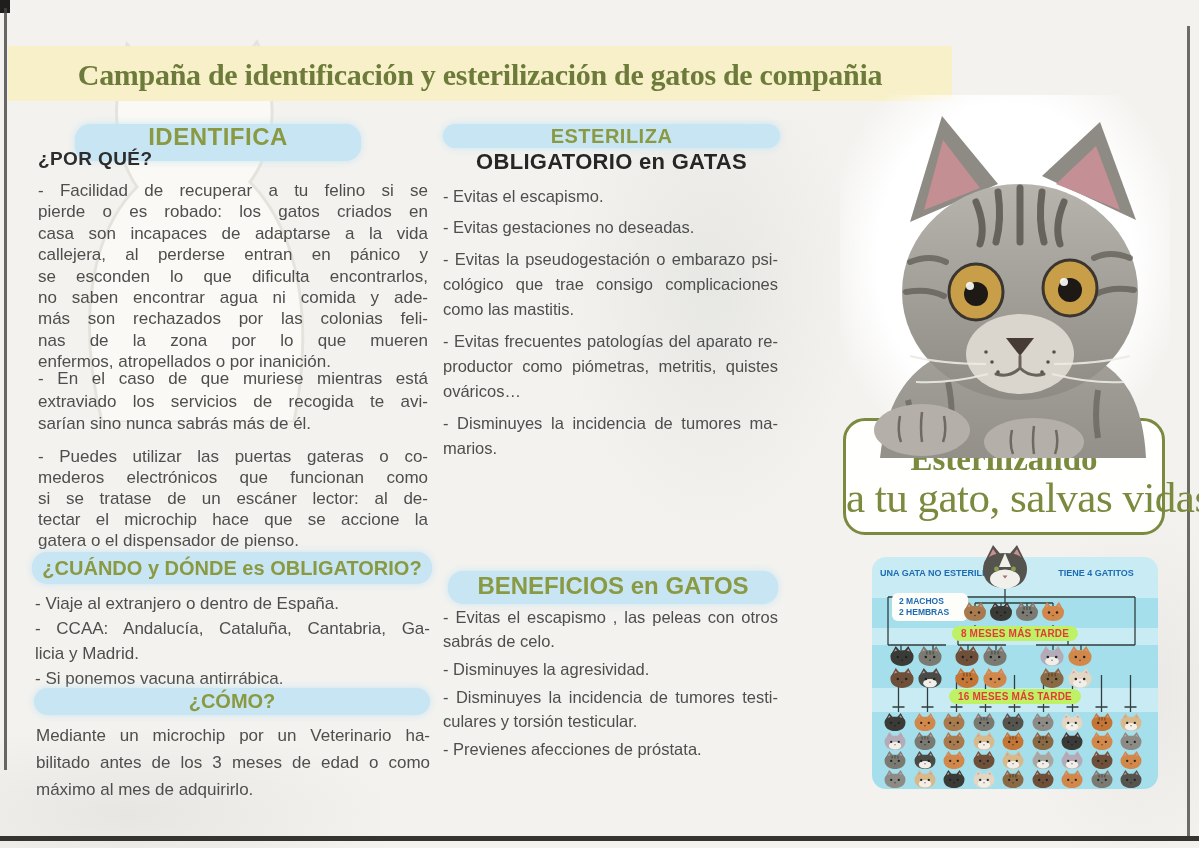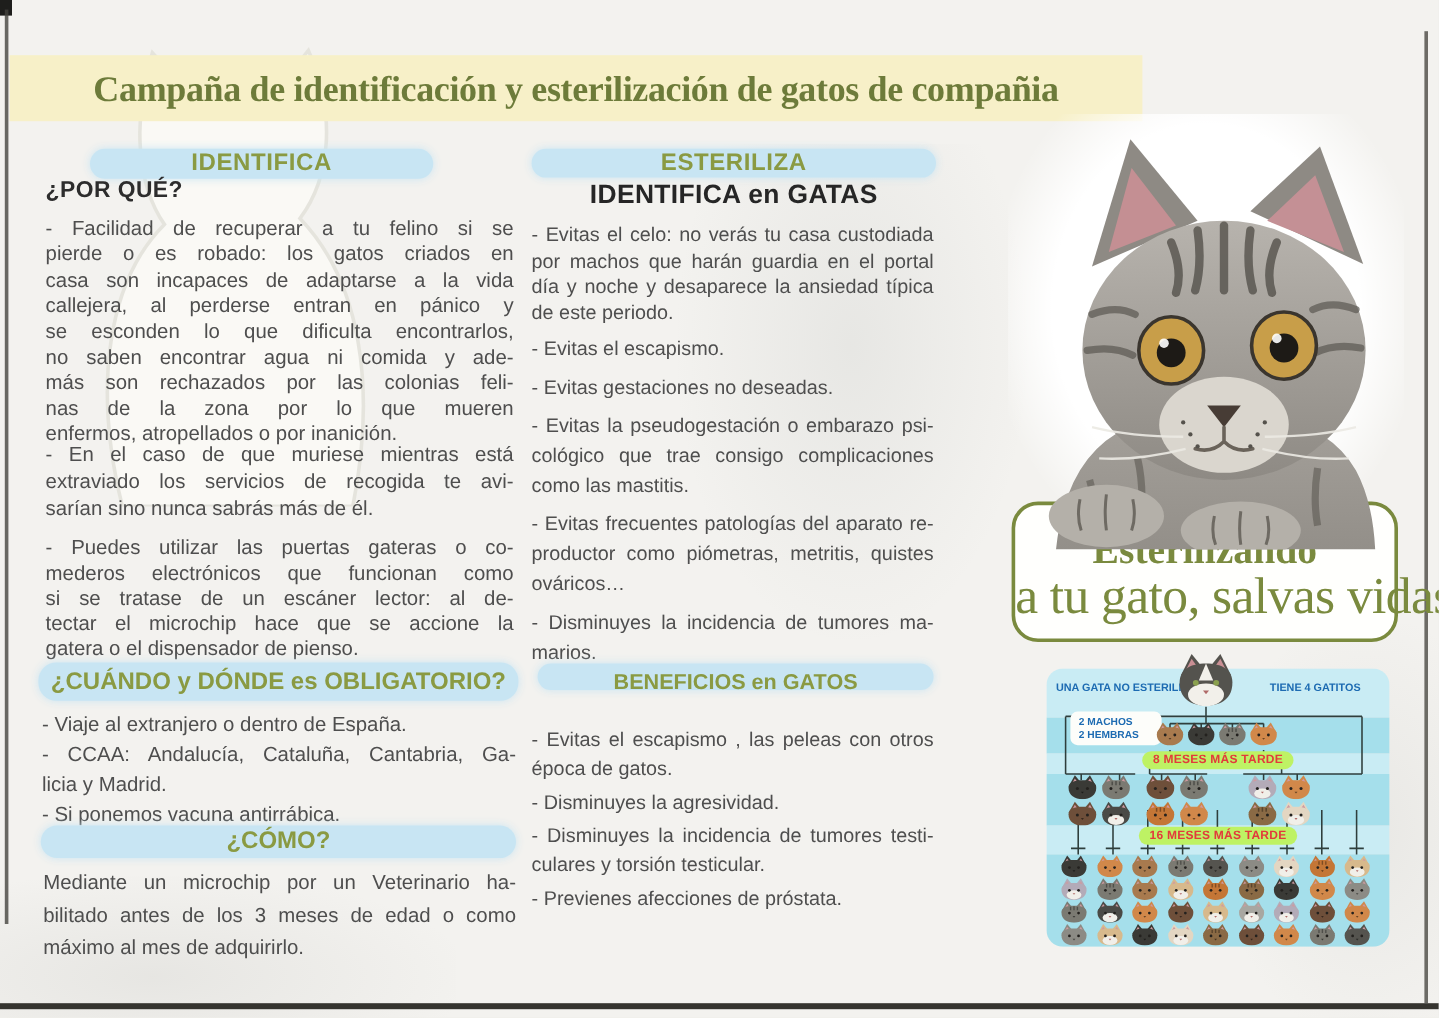--- a/index.html
+++ b/index.html
@@ -11,25 +11,25 @@
   .edge-bottom{position:absolute;left:0;top:836px;width:1199px;height:5px;background:#35342f;}
   .edge-right{position:absolute;left:1187px;top:26px;width:3px;height:810px;background:#55544e;opacity:.85;}
   .corner-tl{position:absolute;left:0;top:0;width:10px;height:13px;background:#1e1e1c;}
   
   .banner{position:absolute;left:8px;top:46px;width:944px;height:55px;background:var(--banner-bg);}
   .banner h1{margin:0;text-align:center;line-height:57px;font-family:"Liberation Serif",serif;
     font-weight:bold;font-size:30px;color:var(--title-olive);letter-spacing:-.3px;white-space:nowrap;}
   
   .pill{position:absolute;background:var(--pill-blue);border-radius:15px;text-align:center;
     color:var(--pill-olive);font-weight:bold;box-shadow:0 0 7px rgba(198,228,242,.95);}
-  .pill-identifica{left:75px;top:124px;width:286px;height:25px;font-size:20px;line-height:25px;letter-spacing:.5px;}
+  .pill-identifica{left:75px;top:124px;width:286px;height:37px;font-size:24px;line-height:25px;letter-spacing:.5px;}
   .pill-esteriliza{left:443px;top:124px;width:337px;height:24px;font-size:20px;line-height:24px;letter-spacing:.5px;}
   .pill-cuando{left:32px;top:552px;width:400px;height:32px;font-size:20px;line-height:32px;}
   .pill-como{left:34px;top:688px;width:396px;height:27px;font-size:20px;line-height:27px;}
-  .pill-gatos{left:448px;top:553px;width:330px;height:22px;font-size:18px;line-height:30px;}
+  .pill-gatos{left:448px;top:571px;width:330px;height:33px;font-size:24px;line-height:30px;}
   
   .txt{position:absolute;color:var(--body-text);font-size:17px;}
   .tline{text-align:justify;text-align-last:justify;white-space:nowrap;}
   .tline.last{text-align-last:left;}
   .why-heading{left:38px;top:148px;font-size:19px;font-weight:bold;color:#2d2d2d;letter-spacing:.4px;}
   .p1{left:38px;top:180px;width:390px;}  .p1 .tline{line-height:21.4px;}
   .p2{left:38px;top:368px;width:390px;}  .p2 .tline{line-height:22.5px;}
   .p3{left:38px;top:446px;width:390px;}  .p3 .tline{line-height:21px;}
   .when-items{left:35px;top:591px;width:395px;} .when-items .tline{line-height:25px;}
   .when-items .bullet{margin:0 0 0 0;}
@@ -130,28 +130,22 @@
       </div>
     </div>
   <div class="pill pill-como">¿CÓMO?</div>
   <div class="txt how">
       <div class="tline">Mediante un microchip por un Veterinario ha-</div>
       <div class="tline">bilitado antes de los 3 meses de edad o como</div>
       <div class="tline last">máximo al mes de adquirirlo.</div>
     </div>
 
   <div class="pill pill-esteriliza">ESTERILIZA</div>
-  <div class="txt gatas-heading">IDENTIFICA en GATAS</div>
+  <div class="txt gatas-heading">OBLIGATORIO en GATAS</div>
   <div class="txt gatas">
-      <div class="bullet">
-        <div class="tline">- Evitas el celo: no verás tu casa custodiada</div>
-        <div class="tline">por machos que harán guardia en el portal</div>
-        <div class="tline">día y noche y desaparece la ansiedad típica</div>
-        <div class="tline last">de este periodo.</div>
-      </div>
       <div class="bullet">
         <div class="tline last">- Evitas el escapismo.</div>
       </div>
       <div class="bullet">
         <div class="tline last">- Evitas gestaciones no deseadas.</div>
       </div>
       <div class="bullet">
         <div class="tline">- Evitas la pseudogestación o embarazo psi-</div>
         <div class="tline">cológico que trae consigo complicaciones</div>
         <div class="tline last">como las mastitis.</div>
@@ -163,21 +157,21 @@
       </div>
       <div class="bullet">
         <div class="tline">- Disminuyes la incidencia de tumores ma-</div>
         <div class="tline last">marios.</div>
       </div>
     </div>
   <div class="pill pill-gatos">BENEFICIOS en GATOS</div>
   <div class="txt gatos-list">
       <div class="bullet">
         <div class="tline">- Evitas el escapismo , las peleas con otros</div>
-        <div class="tline last">época de gatos.</div>
+        <div class="tline last">sabrás de celo.</div>
       </div>
       <div class="bullet">
         <div class="tline last">- Disminuyes la agresividad.</div>
       </div>
       <div class="bullet">
         <div class="tline">- Disminuyes la incidencia de tumores testi-</div>
         <div class="tline last">culares y torsión testicular.</div>
       </div>
       <div class="bullet">
         <div class="tline last">- Previenes afecciones de próstata.</div>

